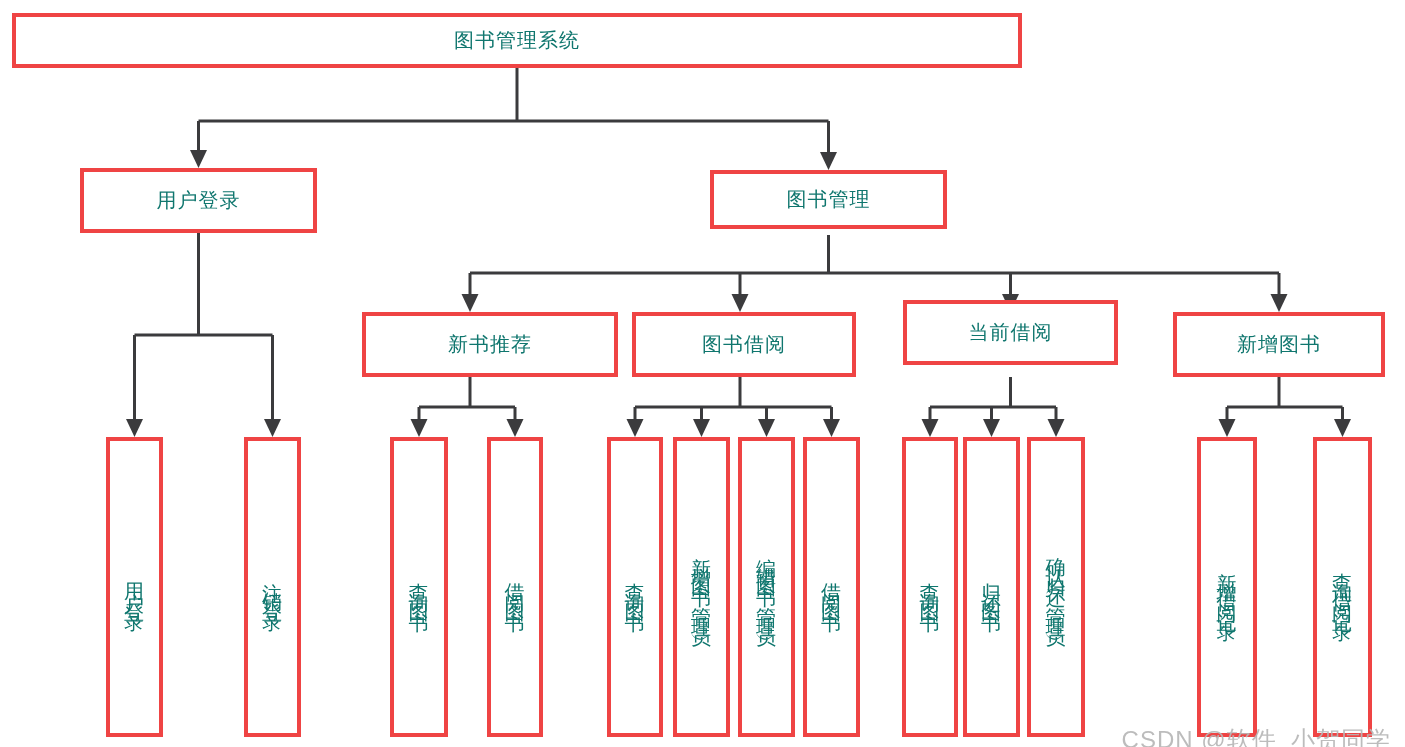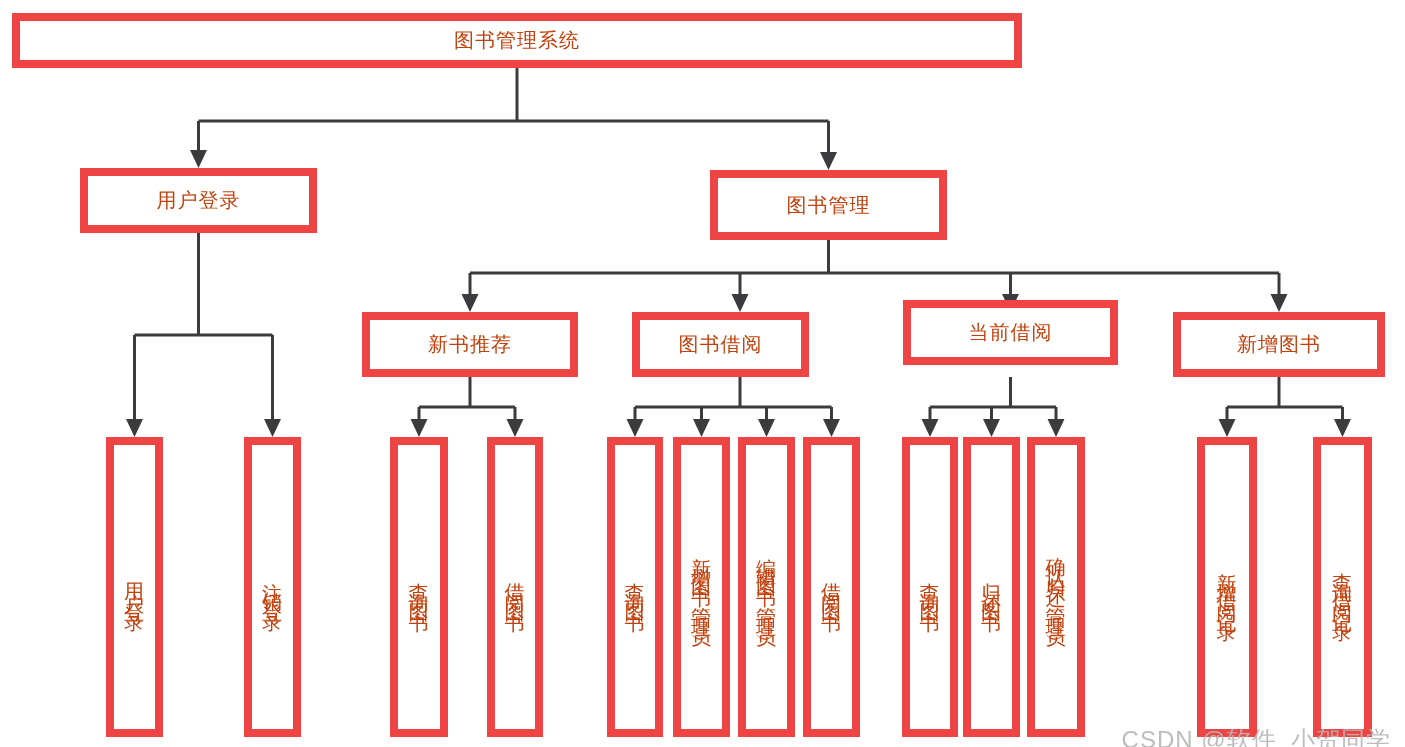--- a/index.html
+++ b/index.html
@@ -16,26 +16,26 @@
 
   svg.connectors {
     position: absolute;
     left: 0; top: 0;
     width: 1405px; height: 747px;
     pointer-events: none;
   }
 
   .node {
     position: absolute;
-    border: 8px solid #ef4444;
+    border: 4px solid #ef4444;
     background: #ffffff;
     display: flex;
     align-items: center;
     justify-content: center;
-    color: #c2410c;
+    color: #0f766e;
   }
   .node.h .lbl {
     font-size: 20px;
     letter-spacing: 1px;
     white-space: nowrap;
   }
   .node.v .lbl {
     writing-mode: vertical-rl;
     text-orientation: mixed;
     font-size: 20px;
@@ -128,28 +128,28 @@
     </g>
   </svg>
 
   <div class="node h" style="left:12px;top:13px;width:1010px;height:55px">
     <span class="lbl">图书管理系统</span>
   </div>
 
   <div class="node h" style="left:80px;top:168px;width:237px;height:65px">
     <span class="lbl">用户登录</span>
   </div>
-  <div class="node h" style="left:710px;top:170px;width:237px;height:70px">
+  <div class="node h" style="left:710px;top:170px;width:237px;height:59px">
     <span class="lbl">图书管理</span>
   </div>
 
-  <div class="node h" style="left:362px;top:312px;width:216px;height:65px">
+  <div class="node h" style="left:362px;top:312px;width:256px;height:65px">
     <span class="lbl">新书推荐</span>
   </div>
-  <div class="node h" style="left:632px;top:312px;width:177px;height:65px">
+  <div class="node h" style="left:632px;top:312px;width:224px;height:65px">
     <span class="lbl">图书借阅</span>
   </div>
   <div class="node h" style="left:903px;top:300px;width:215px;height:65px">
     <span class="lbl">当前借阅</span>
   </div>
   <div class="node h" style="left:1173px;top:312px;width:212px;height:65px">
     <span class="lbl">新增图书</span>
   </div>
 
   <div class="node v" style="left:106px;top:437px;width:57px;height:300px">

